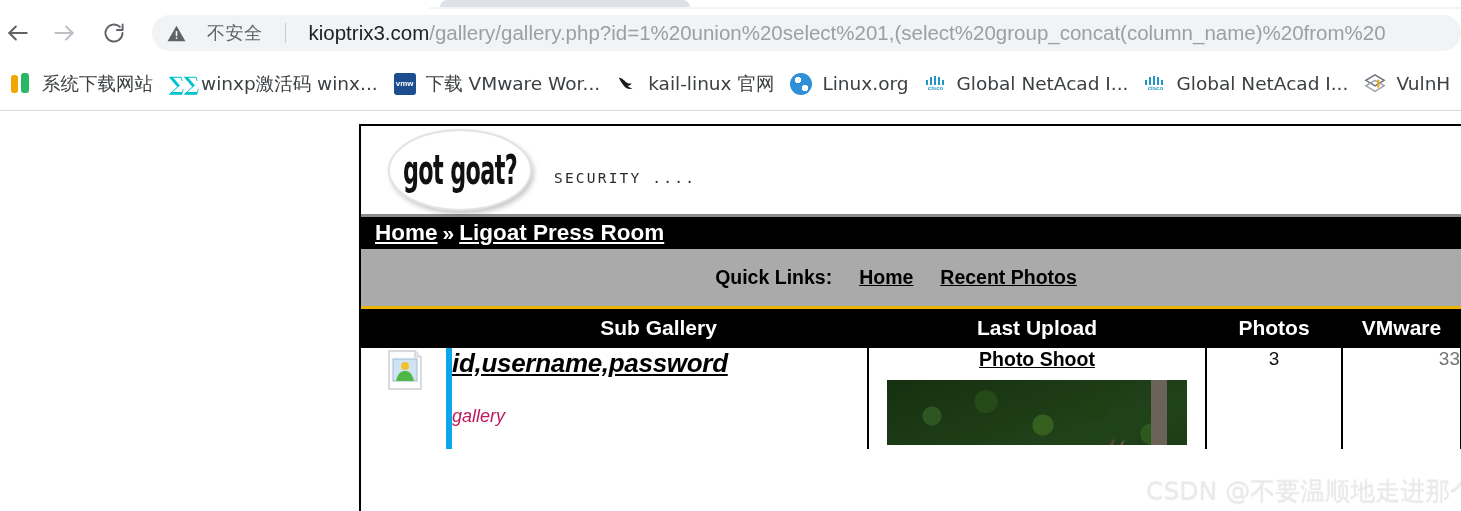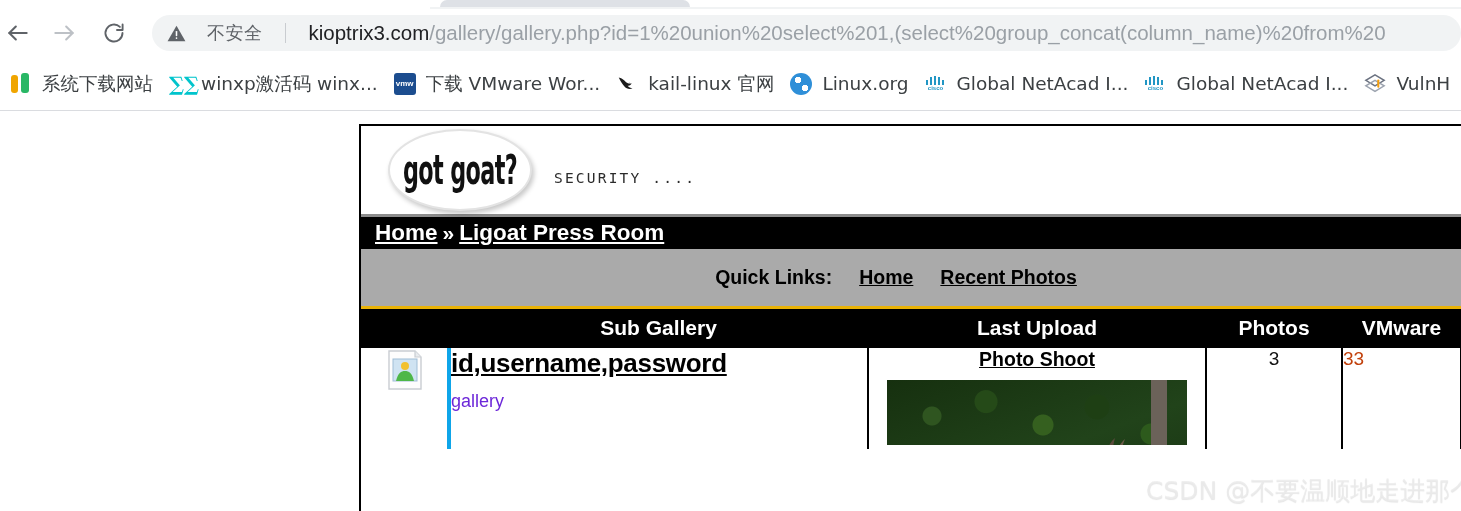--- a/index.html
+++ b/index.html
@@ -230,32 +230,32 @@
   .th-views { width: 119px; text-align: center; }
 
   table.gal tbody td {
     vertical-align: top;
     background: #ffffff;
     border-right: 2px solid #000;
     padding: 0;
     height: 100px;
   }
   td.c-thumb { border-right: none; text-align: center; padding-top: 20px; }
-  td.c-sub   { padding: 12px 0 0 18px; border-left: 4px solid #0ea5e9; }
+  td.c-sub   { padding: 12px 0 0 18px; border-left: 6px solid #0ea5e9; font-style: italic; }
   td.c-last  { text-align: center; padding-top: 13px; }
   td.c-photos{ background: #bdbdbd; text-align: center; padding-top: 17px; font-size: 19px; color:#111; }
-  td.c-views { text-align: left; padding-top: 17px; font-size: 19px; color:#c2410c; border-right: none; margin-top: 48px; }
+  td.c-views { text-align: right; padding-top: 17px; font-size: 19px; color:#737373; border-right: none; margin-top: 48px; }
 
   .gal-link {
     font-size: 26px; font-weight: bold; color: #000;
     text-decoration: underline; display: inline-block;
     letter-spacing: -.3px;
   }
   .gal-sub {
-    font-size: 18px; color: #6d28d9; margin-top: 12px;
+    font-size: 18px; color: #be185d; margin-top: 27px;
   }
   .last-link {
     font-size: 19.5px; font-weight: bold; color: #000; text-decoration: underline;
   }
   .photo-wrap {
     margin-top: 9px; width: 300px; height: 65px; overflow: hidden;
     display: inline-block; position: relative;
   }
   .goat-photo {
     width: 300px; height: 180px;

